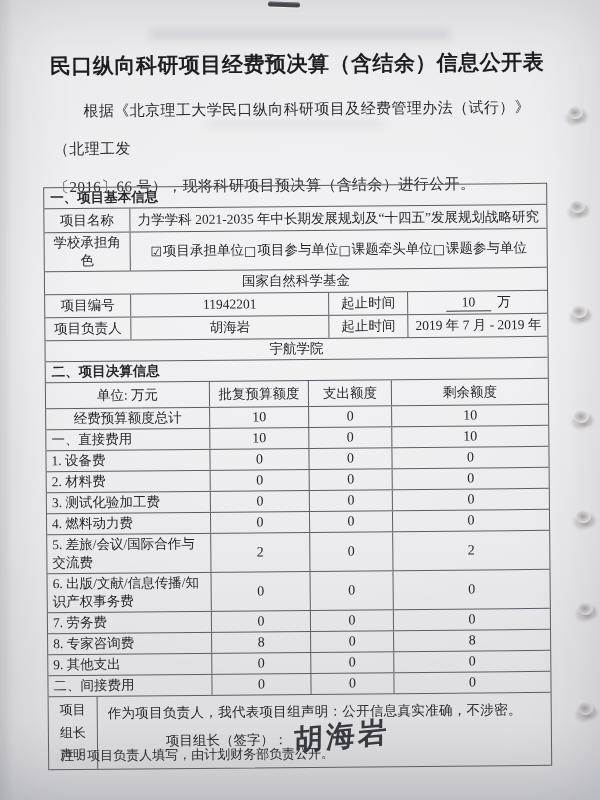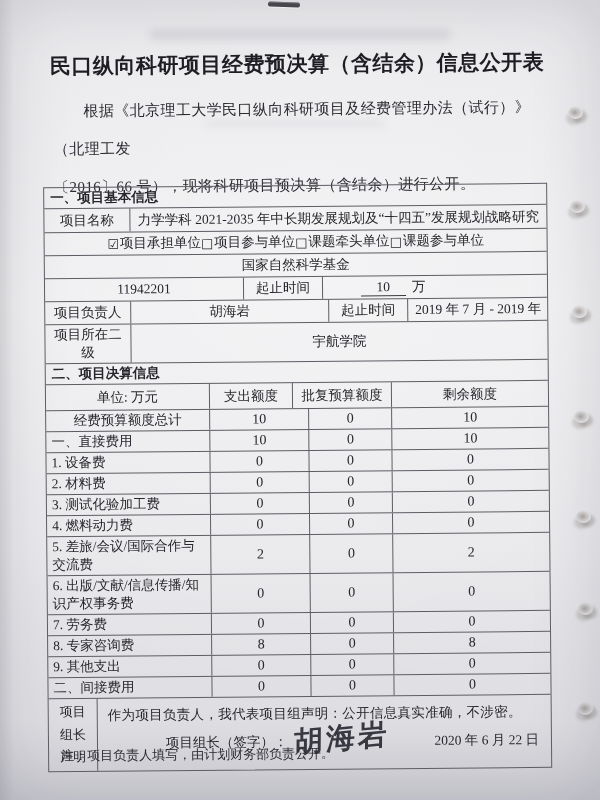--- a/index.html
+++ b/index.html
@@ -111,65 +111,66 @@
       <div class="row">
         <div class="sec-header">一、项目基本信息</div>
       </div>
 
       <div class="row h24">
         <div class="cell lab">项目名称</div>
         <div class="cell val">力学学科 2021-2035 年中长期发展规划及“十四五”发展规划战略研究</div>
       </div>
 
       <div class="row h23">
+        <div class="cell lab">学校承担角色</div>
         <div class="cell val opts">
           <span class="box-glyph">☑</span>
             <span>项目承担单位</span>
             <span class="box-glyph">□</span>
             <span>项目参与单位</span>
             <span class="box-glyph">□</span>
             <span>课题牵头单位</span>
             <span class="box-glyph">□</span>
             <span>课题参与单位</span>
         </div>
       </div>
 
       <div class="row h23">
         <div class="cell val">国家自然科学基金</div>
       </div>
 
       <div class="row h23">
+        <div class="cell lab">项目编号</div>
         <div class="cell val1">11942201</div>
         <div class="cell lab2">起止时间</div>
         <div class="cell val2">
           <span class="u-val">10</span>
           <span class="unit">万</span>
         </div>
       </div>
 
       <div class="row h23">
         <div class="cell lab">项目负责人</div>
         <div class="cell val1">胡海岩</div>
         <div class="cell lab2">起止时间</div>
         <div class="cell val2" style="white-space:nowrap; overflow:hidden;">2019 年 7 月 -  2019 年</div>
       </div>
 
       <div class="row h20">
-        <div class="cell lab">项目所在二级</div>
         <div class="cell val">宇航学院</div>
       </div>
 
       <div class="row">
         <div class="sec-header">二、项目决算信息</div>
       </div>
 
       <div class="row bq h26">
         <div class="cell bq-lab center">单位: 万元</div>
+        <div class="cell bq-c1">批复预算额度</div>
         <div class="cell bq-c2">支出额度</div>
-        <div class="cell bq-c1">批复预算额度</div>
         <div class="cell bq-c3">剩余额度</div>
       </div>
 
       <div class="row bq h21">
         <div class="cell bq-lab center">经费预算额度总计</div>
         <div class="cell bq-c1 num">10</div>
         <div class="cell bq-c2 num">0</div>
         <div class="cell bq-c3 num">10</div>
       </div>
 
@@ -254,21 +255,20 @@
         <div class="decl-lab">
           <span>项目</span>
           <span>组长</span>
           <span>声明</span>
         </div>
         <div class="decl-body">
           <div class="statement">作为项目负责人，我代表项目组声明：公开信息真实准确，不涉密。</div>
           <div class="sig-row">
             <span class="sig-label">项目组长（签字）：</span>
             <span class="signature">胡海岩</span>
-            <span class="sig-date">2020 年 6 月 22 日</span>
           </div>
         </div>
       </div>
 
     </div>
 
     <div class="foot-note">注：项目负责人填写，由计划财务部负责公开。</div>
 
   </div>
 </div>

